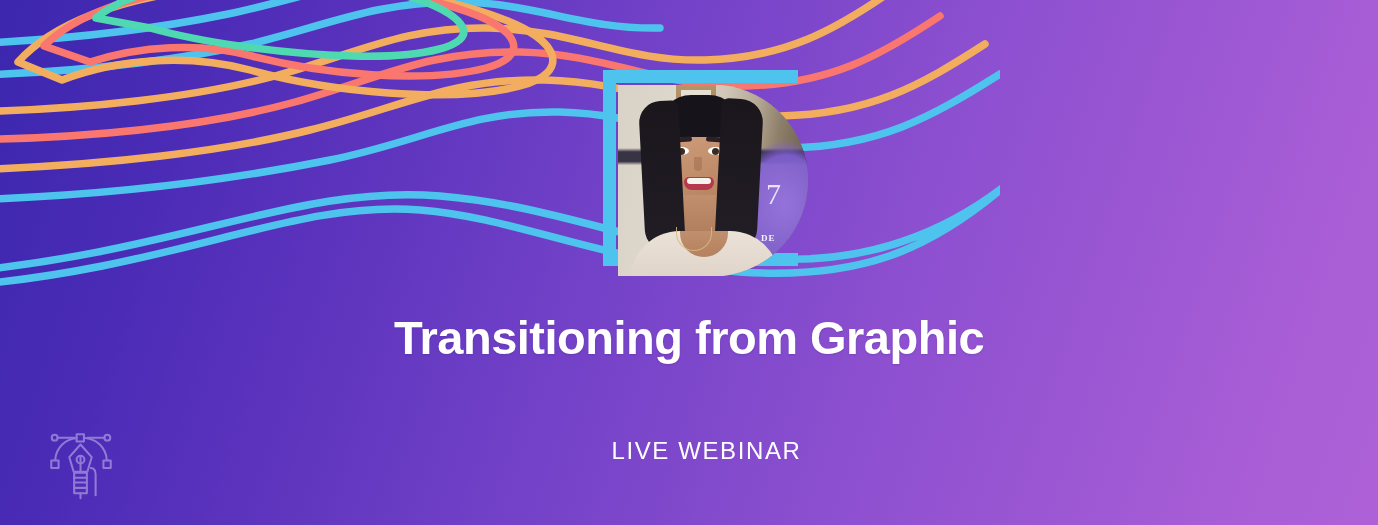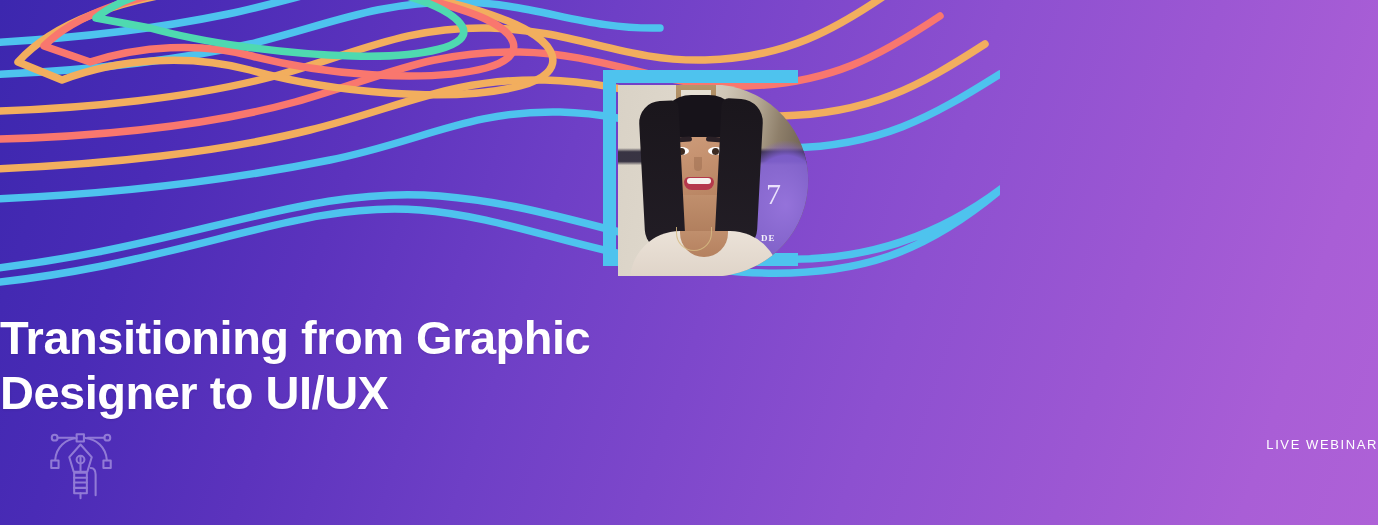--- a/index.html
+++ b/index.html
@@ -212,38 +212,38 @@
     width:36px; height:24px;
     border:1.5px solid rgba(214,186,130,.85);
     border-top:none; border-radius:0 0 20px 20px;
   }
 
   
   #headline{
     position:absolute;
     left:0; right:0;
     top:310px;
-    text-align:left;
+    text-align:center;
     color:#ffffff;
   }
   #headline .line{
     display:block;
     font-size:47px;
     line-height:55px;
     font-weight:bold;
     letter-spacing:-0.5px;
     text-shadow:0 1px 2px rgba(50,20,90,.18);
   }
   #subline{
     position:absolute;
     left:0; right:0;
     top:437px;
-    text-align:right;
+    text-align:center;
     color:#ffffff;
-    font-size:13px;
+    font-size:24px;
     font-weight:400;
     letter-spacing:1.6px;
     margin-left:35px;
   }
 
   
   #logo{
     position:absolute;
     left:42px;
     bottom:22px;
@@ -294,21 +294,20 @@
         <div class="hair-front-l"></div>
         <div class="hair-front-r"></div>
         <div class="sweater"></div>
         <div class="necklace"></div>
       </div>
     </div>
   </div>
 
   <div id="headline">
     <span class="line">Transitioning from Graphic</span>
-    <span class="line">Designer to UI/UX</span>
   </div>
 
   <div id="subline">LIVE WEBINAR</div>
 
   <svg id="logo" viewBox="0 0 80 80" aria-hidden="true">
     <g fill="none" stroke="#BBAAE9" stroke-width="2.1" stroke-linecap="round" stroke-linejoin="round">
 
       <line x1="16" y1="13" x2="33" y2="13"></line>
       <line x1="47" y1="13" x2="64" y2="13"></line>
 

